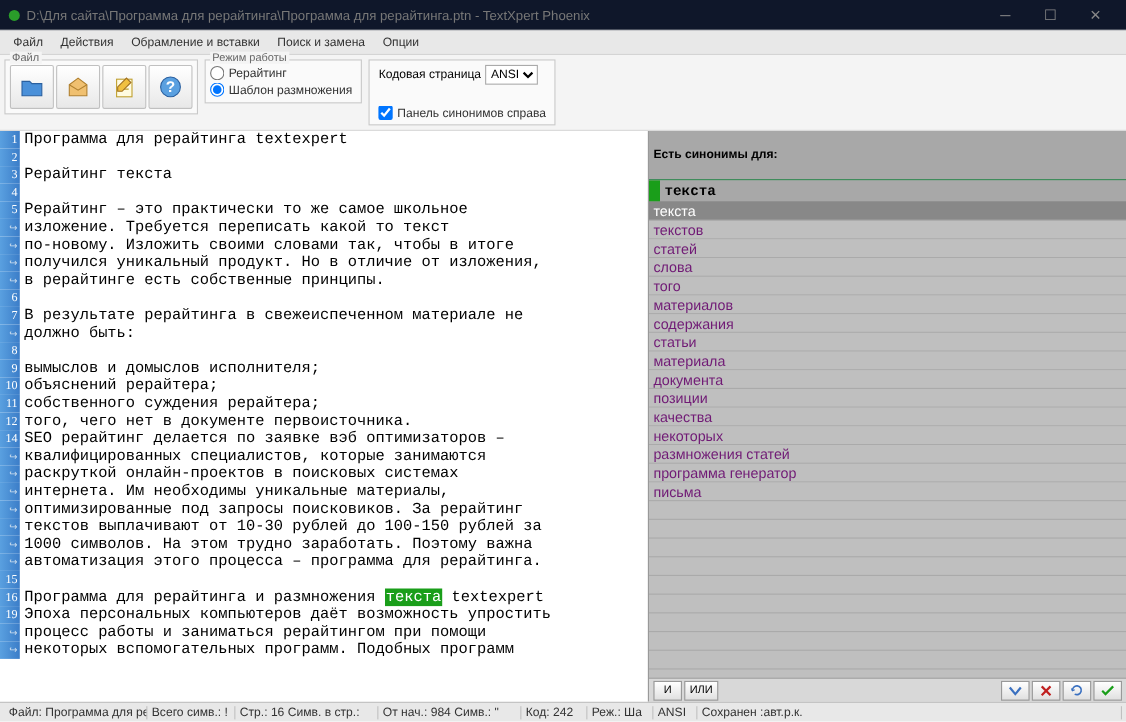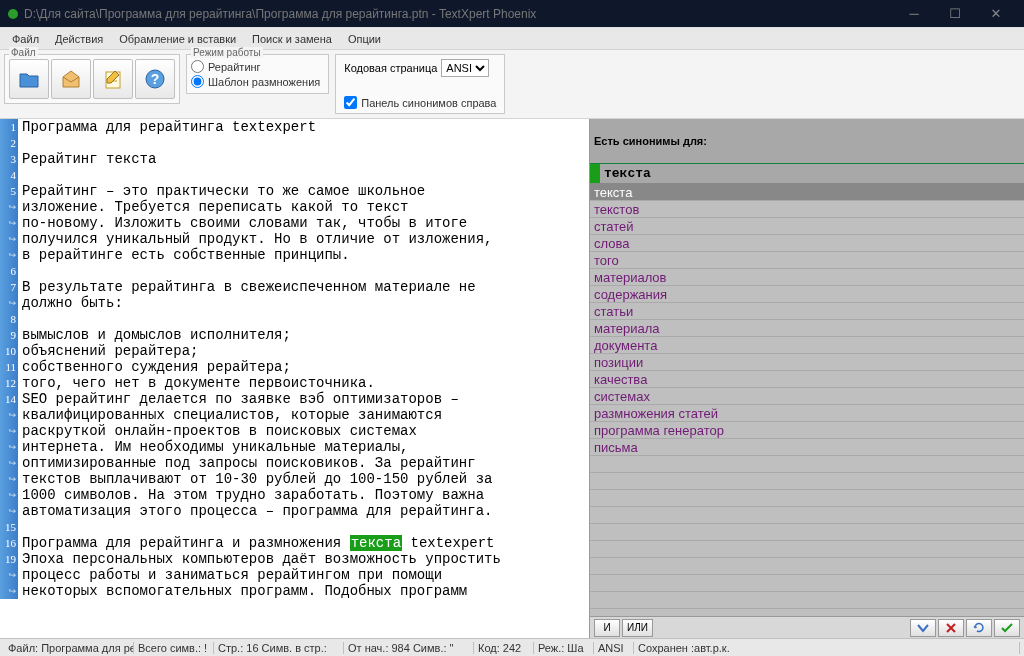--- a/index.html
+++ b/index.html
@@ -274,21 +274,21 @@
         <div class="syn-item">статей</div>
         <div class="syn-item">слова</div>
         <div class="syn-item">того</div>
         <div class="syn-item">материалов</div>
         <div class="syn-item">содержания</div>
         <div class="syn-item">статьи</div>
         <div class="syn-item">материала</div>
         <div class="syn-item">документа</div>
         <div class="syn-item">позиции</div>
         <div class="syn-item">качества</div>
-        <div class="syn-item">системах</div>
+        <div class="syn-item">некоторых</div>
         <div class="syn-item">размножения статей</div>
         <div class="syn-item">программа генератор</div>
         <div class="syn-item">письма</div>
         <div class="syn-empty-row"></div>
         <div class="syn-empty-row"></div>
         <div class="syn-empty-row"></div>
         <div class="syn-empty-row"></div>
         <div class="syn-empty-row"></div>
         <div class="syn-empty-row"></div>
         <div class="syn-empty-row"></div>

